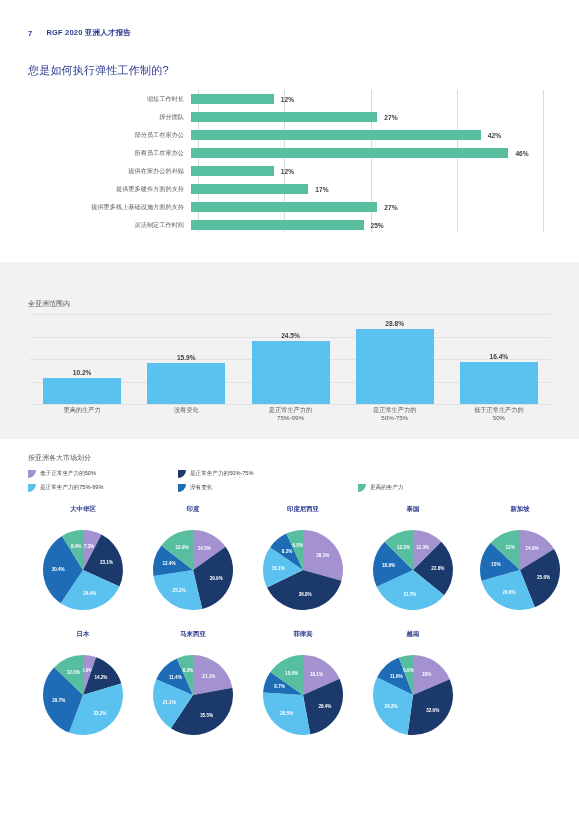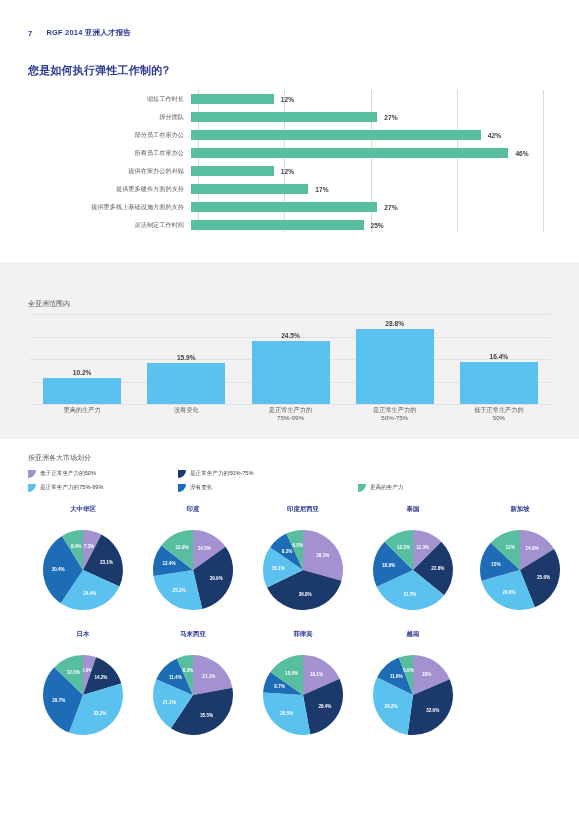--- a/index.html
+++ b/index.html
@@ -16,21 +16,21 @@
     position: absolute; left: 0; top: 28px; width: 100%;
     display: flex; align-items: center; gap: 14px; padding-left: 28px;
     font-size: 7.5px; font-weight: 700; color: #2b3990; letter-spacing: .2px;
   }
   .hdr .pg { color:#2b3990; }
 
   
   .sec1 { position: absolute; left: 0; top: 55px; width: 579px; height: 207px; background:#fff; }
   .h-title {
     position:absolute; left:28px; top:8px;
-    font-size: 11px; font-weight: 700; color:#2b3990; letter-spacing:.2px;
+    font-size: 11px; font-weight: 400; color:#2b3990; letter-spacing:.2px;
   }
   .barchart { position:absolute; left:28px; top:32px; width:523px; height:155px; }
   .bc-rows { position:absolute; left:0; top:0; width:523px; height:145px; }
   .bc-grid { position:absolute; left:170px; top:3px; width:345px; height:142px; }
   .bc-grid i {
     position:absolute; top:0; bottom:0; width:1px; background:#d9d9d9;
   }
   .brow {
     position:absolute; left:0; width:523px; height:18px;
     display:flex; align-items:center;
@@ -81,21 +81,21 @@
   .pie-svg { display:block; margin:0 auto; }
   .pie-svg text { font-size:4.6px; font-weight:700; }
 </style>
 </head>
 <body>
 
 <div class="page">
 
   <div class="hdr">
     <span class="pg">7</span>
-    <span>RGF 2014 亚洲人才报告</span>
+    <span>RGF 2020 亚洲人才报告</span>
   </div>
 
   <div class="sec1">
     <div class="h-title">您是如何执行弹性工作制的?</div>
     <div class="barchart">
       <div class="bc-grid" id="bcGrid">
           <i style="left: 0px;"></i>
           <i style="left: 86.25px;"></i>
           <i style="left: 172.5px;"></i>
           <i style="left: 258.75px;"></i>

